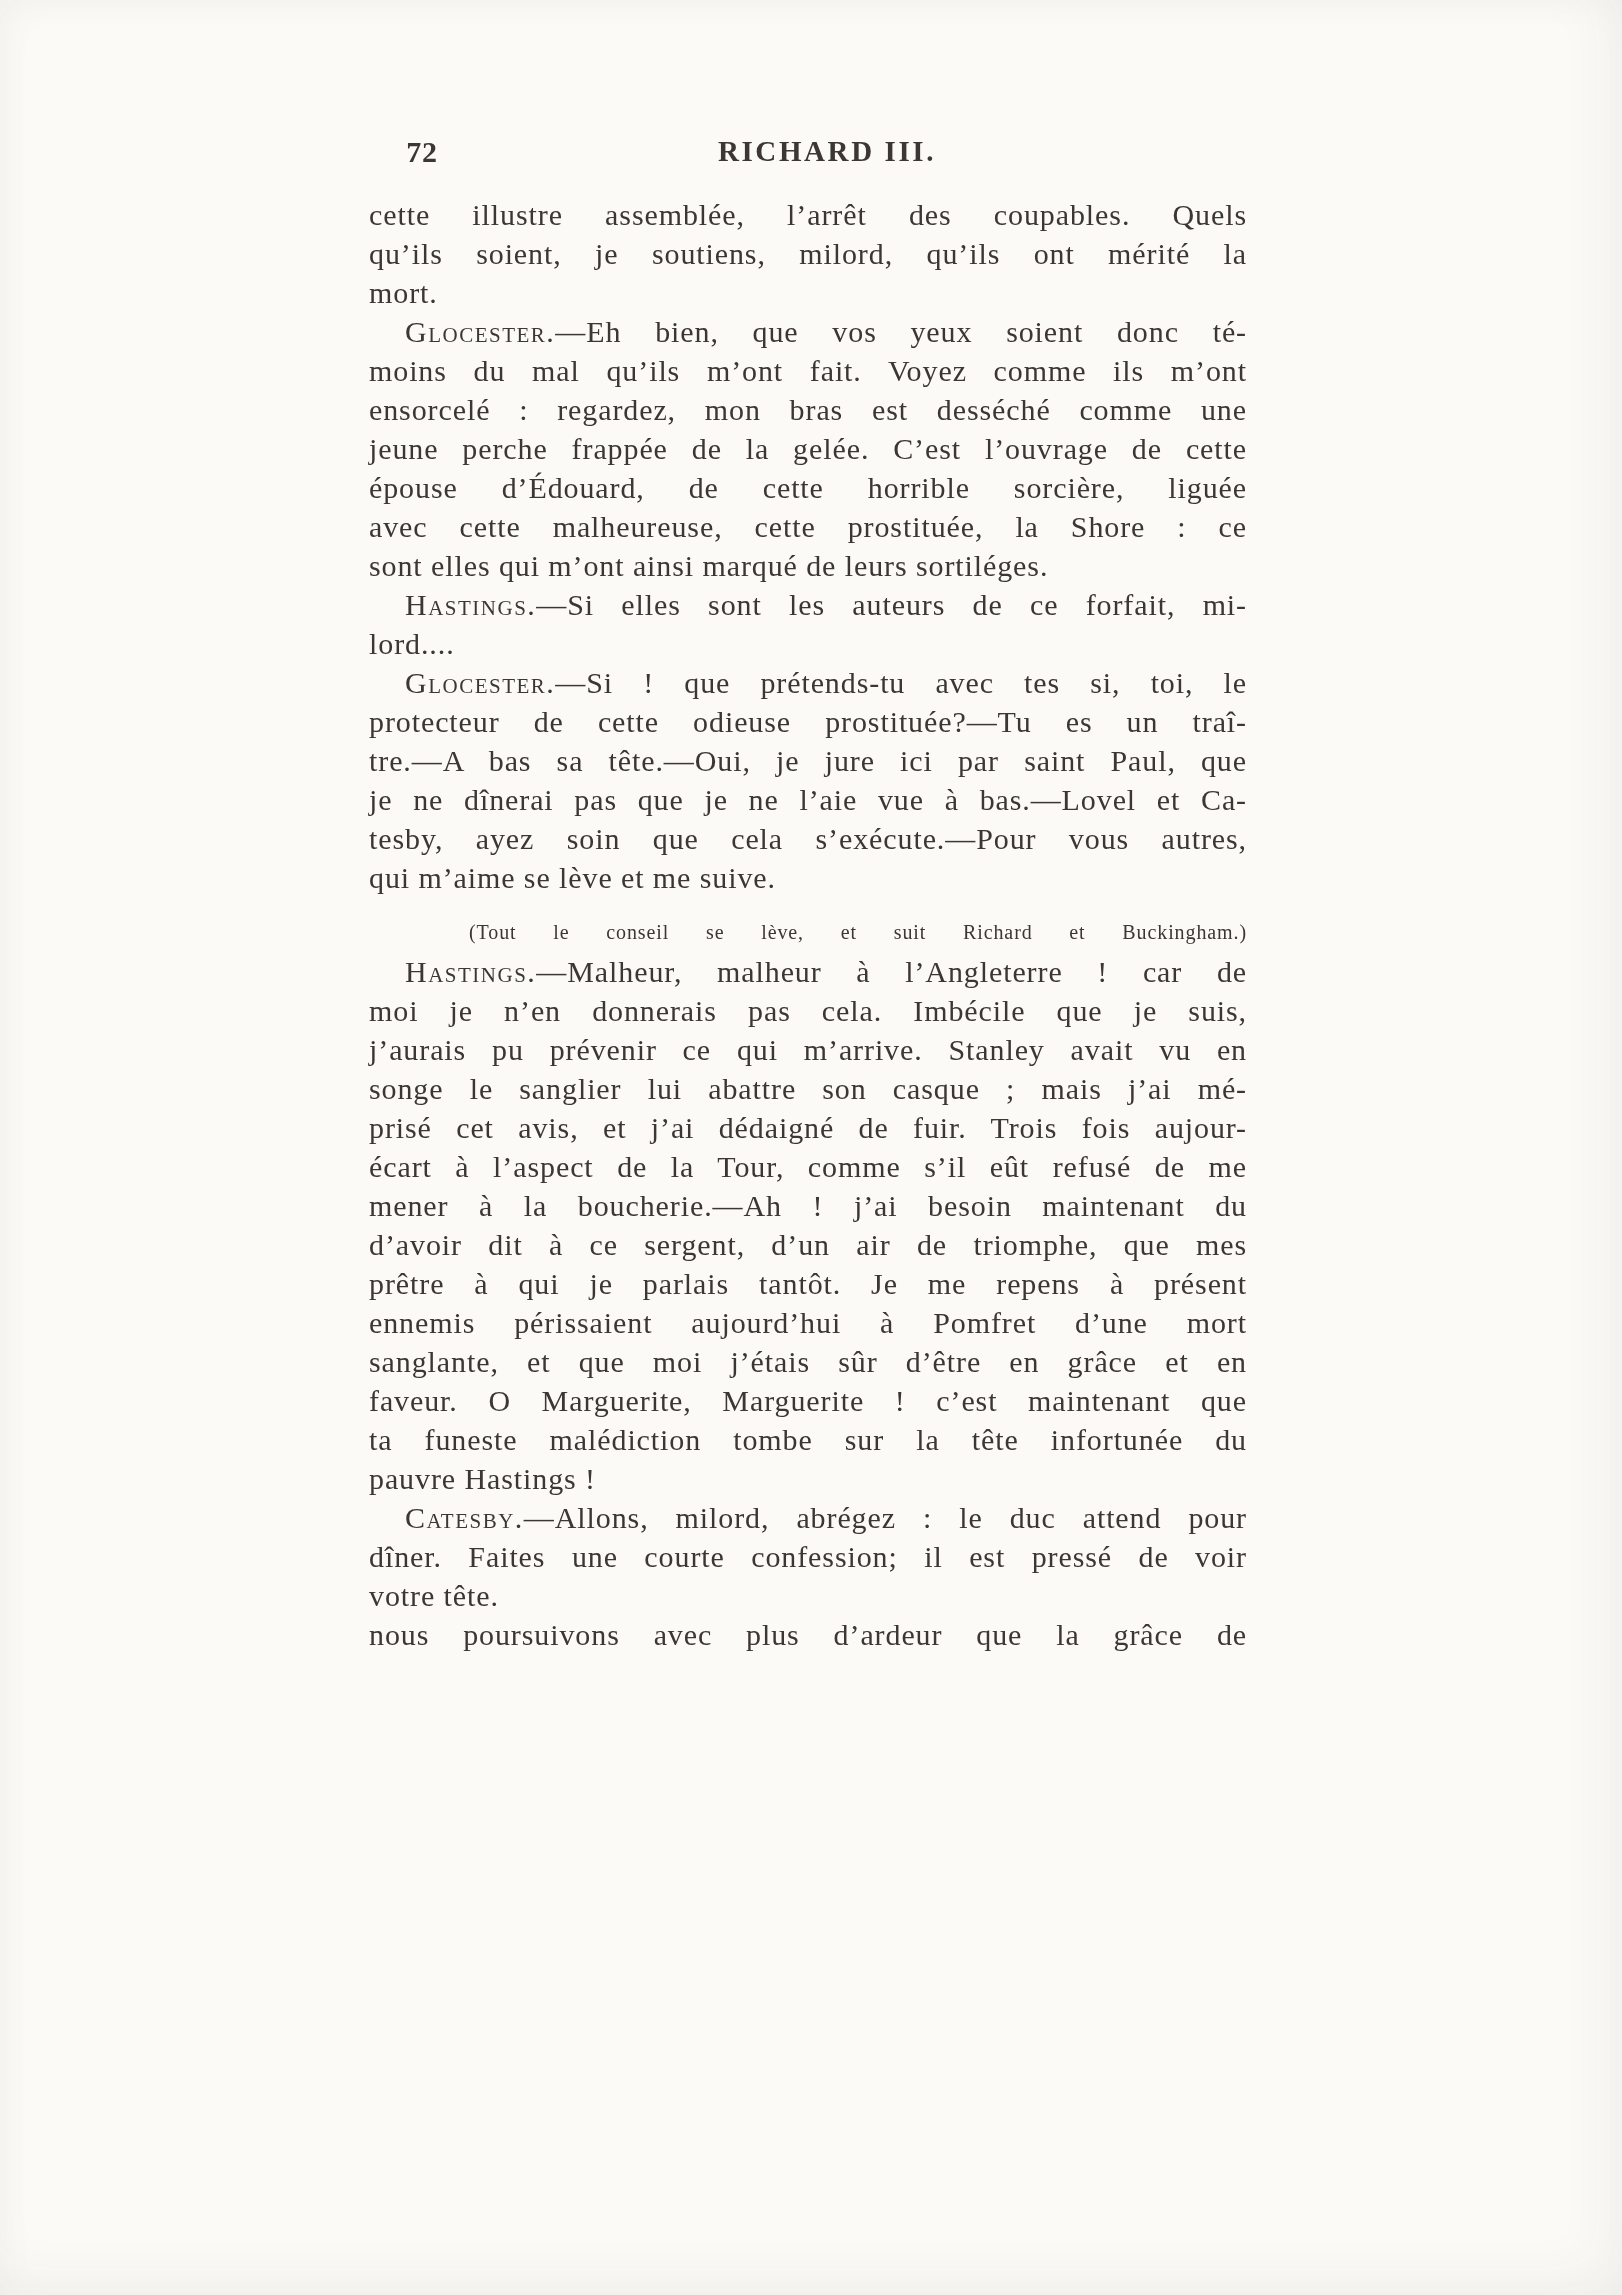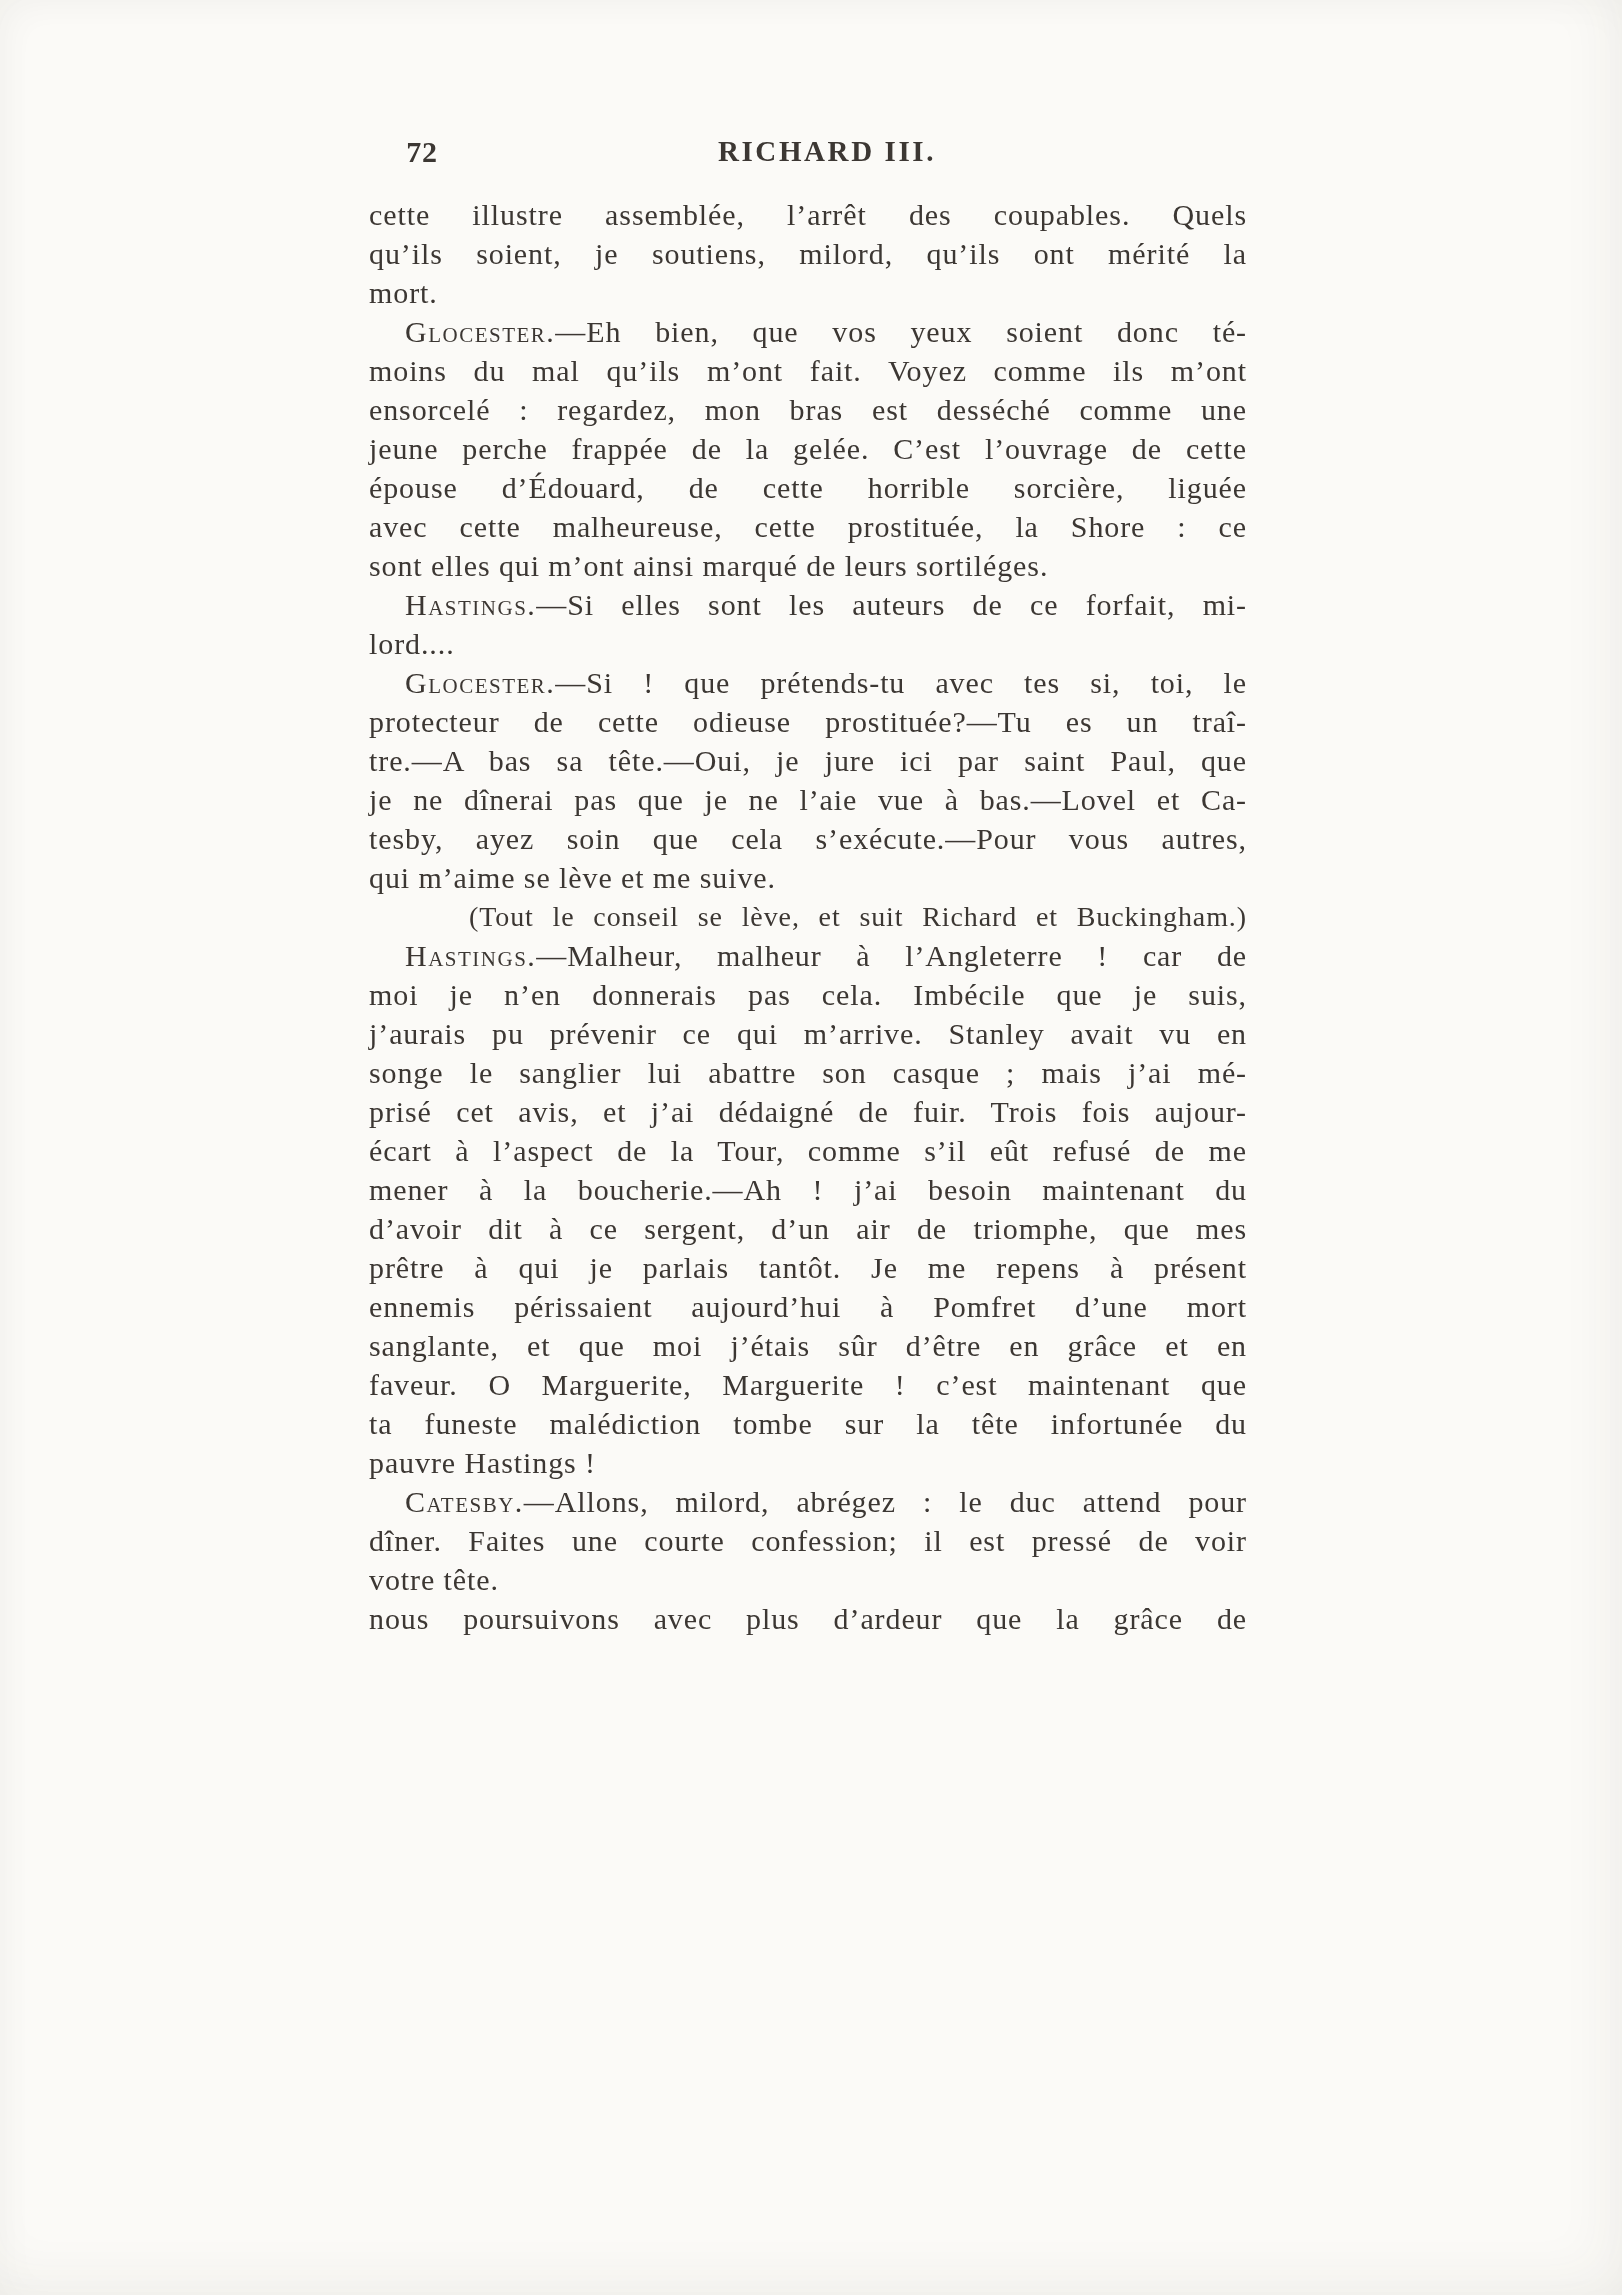--- a/index.html
+++ b/index.html
@@ -71,21 +71,22 @@
   }
   .line.last {
     text-align-last: left;
   }
   .speaker {
     font-variant: small-caps;
     letter-spacing: 0.05em;
   }
   .para.stage {
     padding-left: 100px;
-    font-size: 28px;
+    font-size: 20px;
+    margin-top: 16px;
   }
   .para.stage .line {
     line-height: 39px;
   }
 </style>
 </head>
 <body style="background: rgb(251, 250, 247); color: rgb(60, 55, 51);">
 
 <div class="page">
   <div class="running-head">

